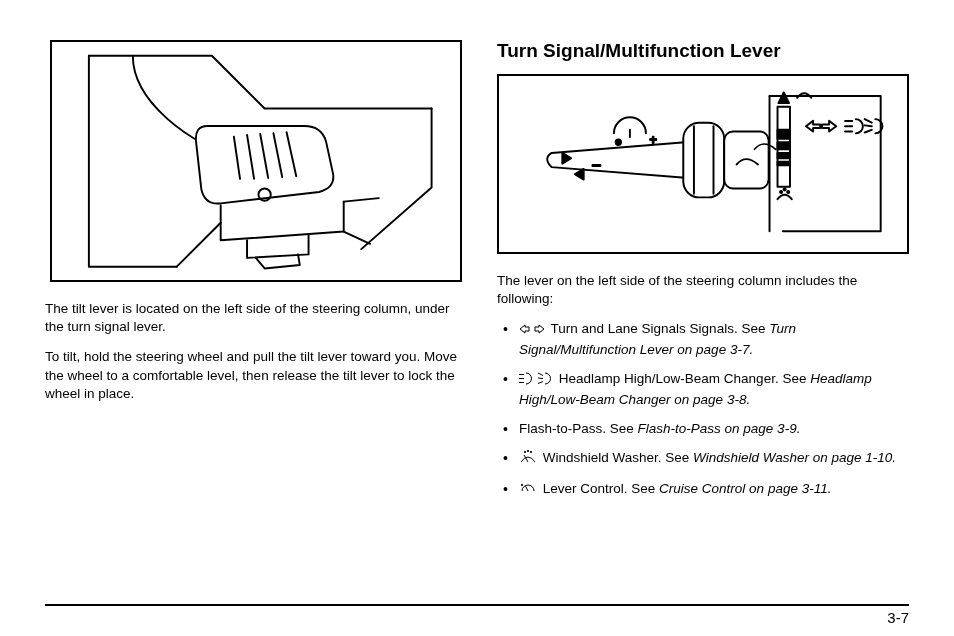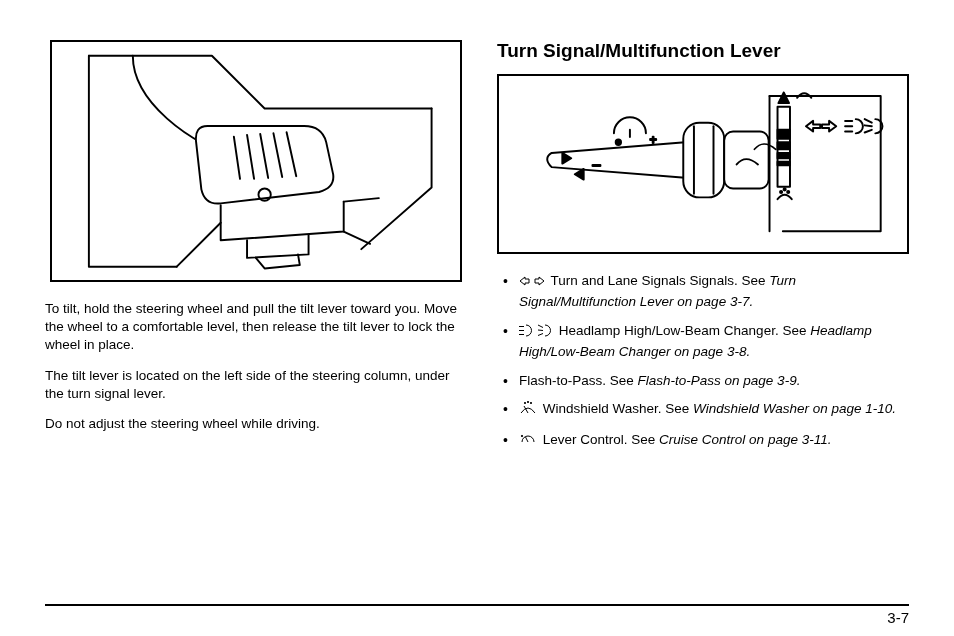--- a/index.html
+++ b/index.html
@@ -118,23 +118,22 @@
 
           <path d="M160 180 L160 220 L300 210 L300 176"></path>
           <path d="M190 220 L190 240 L260 236 L260 214"></path>
           <path d="M200 240 L210 252 L250 248 L248 236"></path>
           <line x1="300" y1="176" x2="340" y2="172"></line>
           <line x1="300" y1="210" x2="330" y2="224"></line>
         </g>
       </svg>
     </div>
 
+    <p>The tilt lever is located on the left side of the steering column, under the turn signal lever.</p>
     <p>To tilt, hold the steering wheel and pull the tilt lever toward you. Move the wheel to a comfortable level, then release the tilt lever to lock the wheel in place.</p>
-    <p>The tilt lever is located on the left side of the steering column, under the turn signal lever.</p>
-    <p>Do not adjust the steering wheel while driving.</p>
   </div>
 
   <div class="col">
     <h2>Turn Signal/Multifunction Lever</h2>
 
     <div class="figure-box fig-right">
       <svg viewBox="0 0 420 190" width="96%" height="96%">
         <g fill="none" stroke="#000" stroke-width="2.2" stroke-linejoin="round" stroke-linecap="round">
 
           <path d="M285 18 L410 18 L410 170 L300 170"></path>
@@ -188,20 +187,21 @@
             <line x1="-2" y1="0" x2="6" y2="4"></line>
             <line x1="-2" y1="7" x2="6" y2="8"></line>
             <line x1="-2" y1="15" x2="6" y2="12"></line>
           </g>
 
           <path d="M312 22 q8 -10 16 0" transform="translate(4,-2)"></path>
         </g>
       </svg>
     </div>
 
+    <p>The lever on the left side of the steering column includes the following:</p>
 
     <ul>
       <li>
         <span class="icon-inline">
           <svg width="26" height="12" viewBox="0 0 52 24">
               <g fill="none" stroke="#000" stroke-width="2">
                 <polygon points="2,12 12,4 12,8 20,8 20,16 12,16 12,20"></polygon>
                 <polygon points="50,12 40,4 40,8 32,8 32,16 40,16 40,20"></polygon>
               </g>
             </svg>

